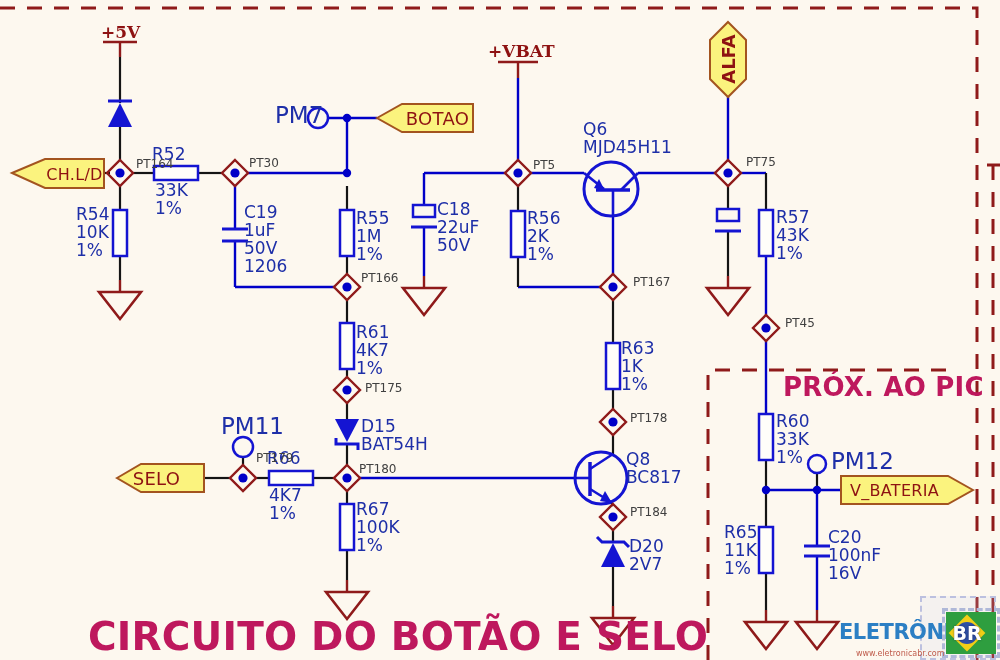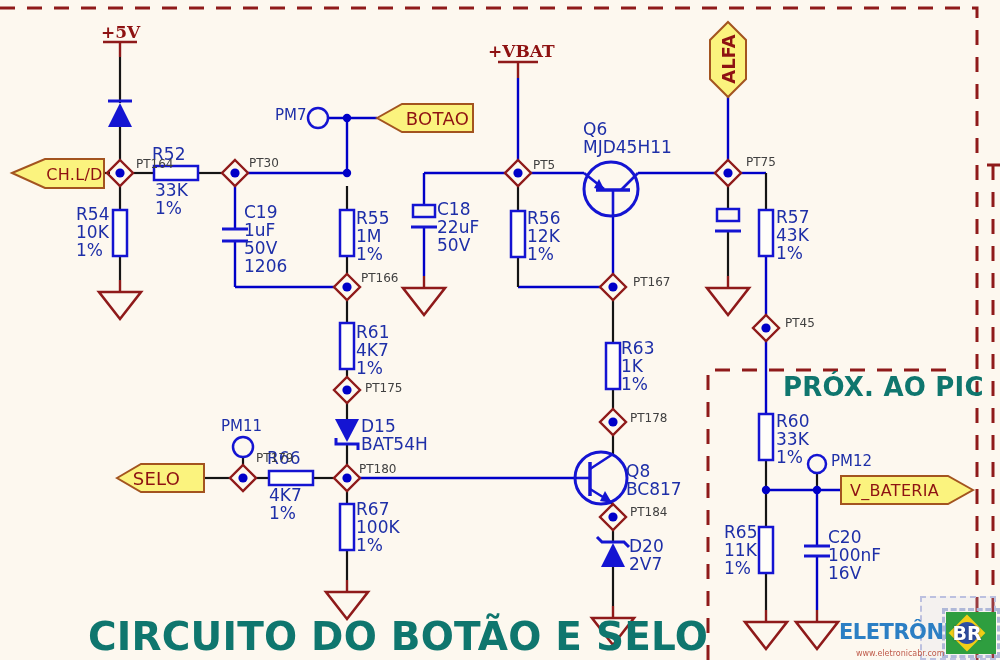--- a/index.html
+++ b/index.html
@@ -1,25 +1,25 @@
 <!DOCTYPE html>
 <html><head>
 <meta charset="utf-8">
 <style>
   html,body{margin:0;padding:0;background:#FDF8EF;}
   #stage{position:relative;width:1000px;height:660px;overflow:hidden;background:#FDF8EF;
          font-family:"DejaVu Sans",sans-serif;}
   #wires-svg{position:absolute;left:0;top:0;}
   .lbl{position:absolute;color:#1E2FA8;font-size:17px;line-height:18px;white-space:pre-line;}
   .ptl{position:absolute;color:#404040;font-size:12px;line-height:12px;white-space:nowrap;}
-  .pml{position:absolute;color:#1E2FA8;font-size:15px;line-height:19px;}
+  .pml{position:absolute;color:#1E2FA8;font-size:23px;line-height:19px;}
   .pwr{position:absolute;color:#8E1212;font-family:"DejaVu Serif",serif;font-size:17px;font-weight:600;}
   .flag-text{position:absolute;display:flex;align-items:center;justify-content:center;
              color:#8E1212;font-weight:400;font-size:18px;letter-spacing:.3px;}
-  .big{position:absolute;color:#0f766e;font-weight:800;letter-spacing:.2px;}
+  .big{position:absolute;color:#be185d;font-weight:800;letter-spacing:.2px;}
   .alfa-wrap{position:absolute;left:693px;top:47px;width:70px;height:24px;
              transform:rotate(-90deg);display:flex;align-items:center;justify-content:center;
              color:#8E1212;font-weight:700;font-size:18px;}
   .logo-name{position:absolute;left:839px;top:620px;color:#2C7FC4;font-weight:800;font-size:21px;letter-spacing:-.5px;}
   .logo-url{position:absolute;left:856px;top:649px;color:#BF5A4A;font-size:8px;}
   .chip-ghost{position:absolute;left:920px;top:596px;width:72px;height:60px;
               border:2px dashed #BCC0DF;background:rgba(205,210,240,.18);}
   .br-badge{position:absolute;left:946px;top:612px;width:42px;height:42px;background:#2E9E3F;
             outline:3px dashed #AFB8D8;outline-offset:1px;padding-left:8px;}
   .br-diamond{position:absolute;left:8px;top:8px;width:26px;height:26px;background:#F2CE16;transform:rotate(45deg);}
@@ -261,28 +261,28 @@
   <div class="lbl" style="left:267px;top:449px">R66</div>
   <div class="lbl" style="left:269px;top:486px">4K7
 1%</div>
   <div class="lbl" style="left:356px;top:500px">R67
 100K
 1%</div>
   <div class="lbl" style="left:437px;top:200px">C18
 22uF
 50V</div>
   <div class="lbl" style="left:527px;top:209px">R56
-12K
+2K
 1%</div>
   <div class="lbl" style="left:583px;top:120px">Q6
 MJD45H11</div>
   <div class="lbl" style="left:621px;top:339px">R63
 1K
 1%</div>
-  <div class="lbl" style="left:626px;top:462px">Q8
+  <div class="lbl" style="left:626px;top:450px">Q8
 BC817</div>
   <div class="lbl" style="left:629px;top:537px">D20
 2V7</div>
   <div class="lbl" style="left:776px;top:208px">R57
 43K
 1%</div>
   <div class="lbl" style="left:776px;top:412px">R60
 33K
 1%</div>
   <div class="lbl" style="left:724px;top:523px">R65

